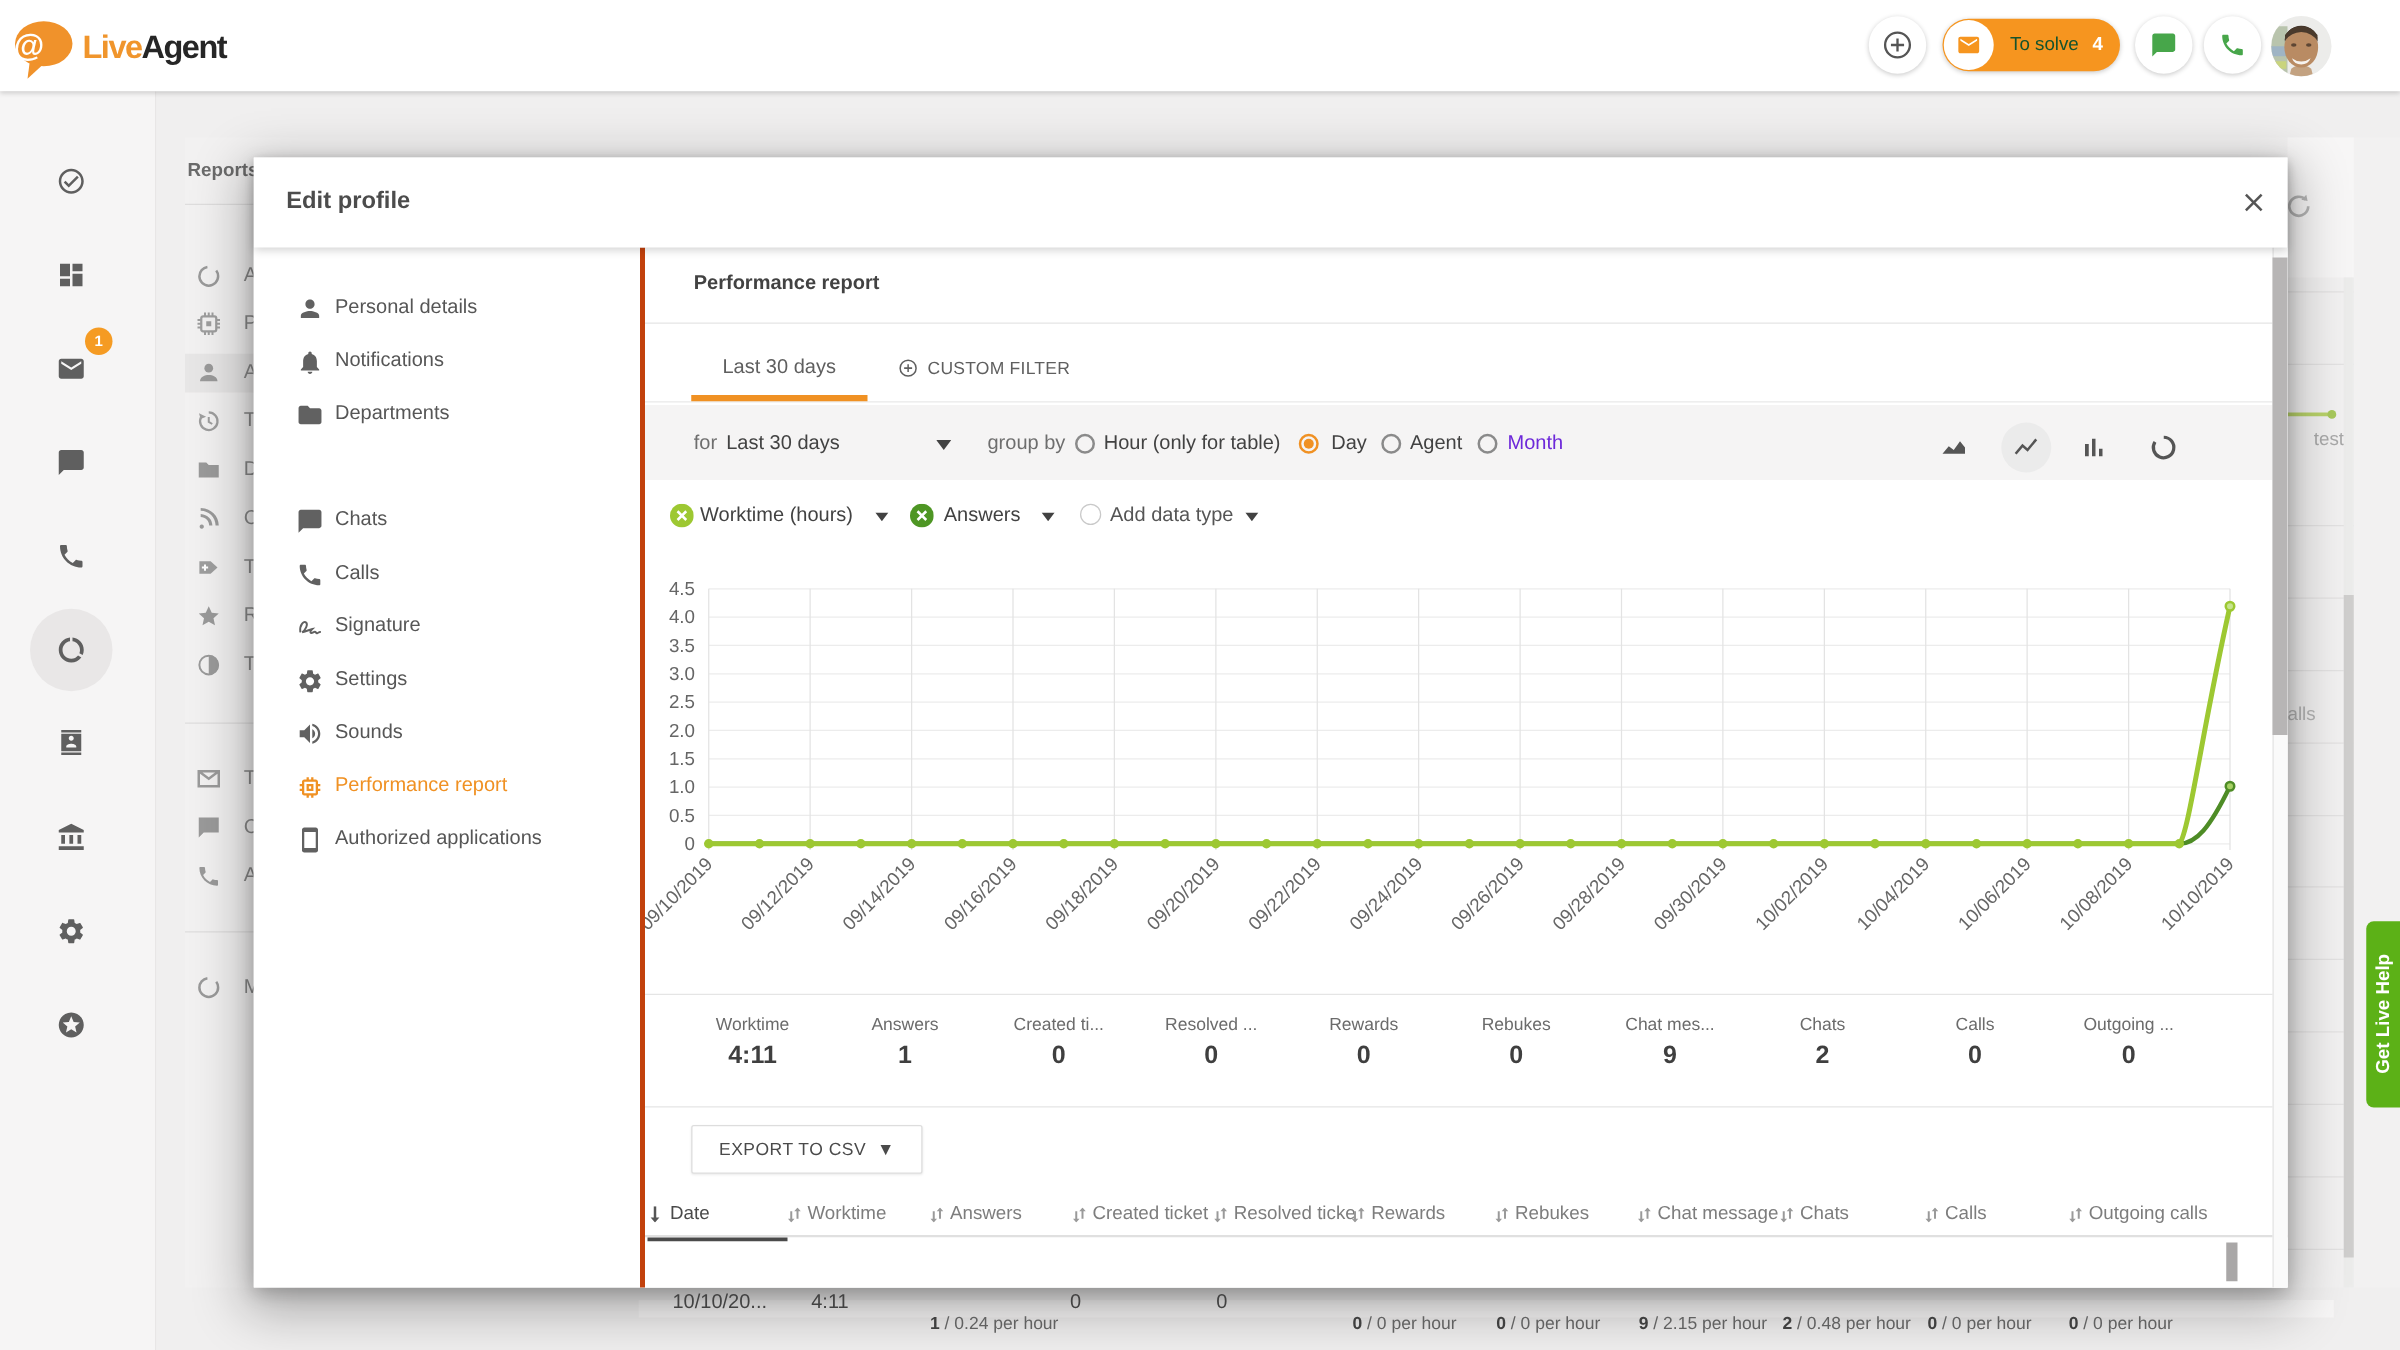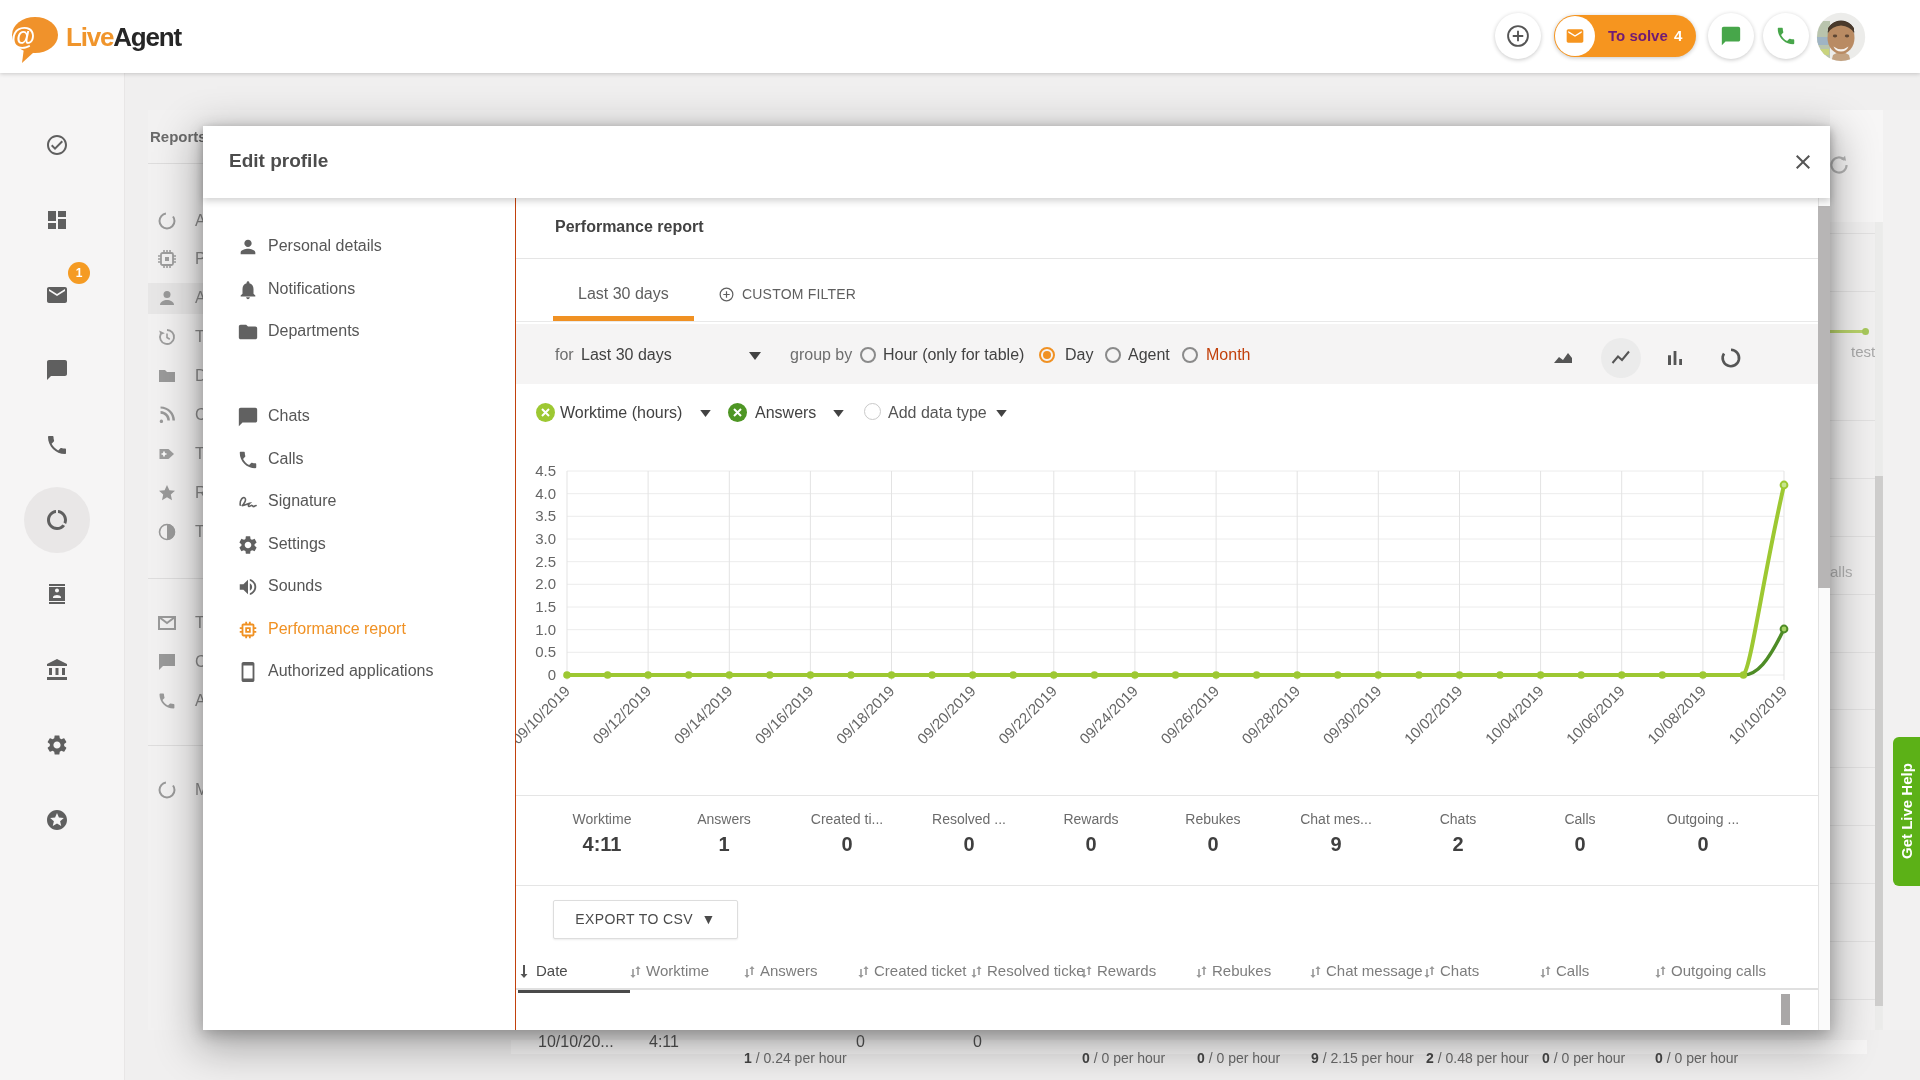--- a/index.html
+++ b/index.html
@@ -6,21 +6,21 @@
   html,body { width:1920px; height:1080px; overflow:hidden; background:#f0efef; font-family:"Liberation Sans", sans-serif; }
   .abs { position:absolute; }
 
   
   .appheader { position:absolute; left:0; top:0; width:1920px; height:73px; background:#fff; box-shadow:0 1px 4px rgba(0,0,0,0.18); z-index:5; }
   .logo-text { position:absolute; left:66px; top:22px; font-size:26px; font-weight:bold; letter-spacing:-1.2px; color:#262626; }
   .logo-text .lv { color:#f0952c; }
   .hbtn { position:absolute; border-radius:50%; background:#fff; box-shadow:0 1px 4px rgba(0,0,0,0.22); }
   .tosolve { position:absolute; left:1554px; top:15px; width:142px; height:42px; background:#f6951f; border-radius:21px; box-shadow:0 1px 4px rgba(0,0,0,0.22); }
   .tosolve .circ { position:absolute; left:1px; top:1px; width:40px; height:40px; border-radius:50%; background:#fff; }
-  .tosolve .lbl { position:absolute; left:54px; top:12px; color:#701a75; font-size:15px; font-weight:bold; }
+  .tosolve .lbl { position:absolute; left:54px; top:12px; color:#14532d; font-size:15px; font-weight:normal; }
   .tosolve .num { position:absolute; left:120px; top:12px; color:#fff; font-size:15px; font-weight:bold; }
 
   
   .sidebar { position:absolute; left:0; top:73px; width:125px; height:1007px; background:#f6f5f5; border-right:1px solid #e8e6e6; z-index:2; }
   .sbicon { position:absolute; left:45px; width:24px; height:24px; z-index:3; }
   .sb-active { position:absolute; left:24px; top:487px; width:66px; height:66px; border-radius:50%; background:#e9e7e7; z-index:2; }
   .sb-badge { position:absolute; left:68px; top:262px; width:22px; height:22px; border-radius:50%; background:#f59b23; color:#fff; font-size:12px; font-weight:bold; text-align:center; line-height:22px; z-index:2; }
 
   
   .bgpanel { position:absolute; left:148px; top:110px; width:1772px; height:920px; background:#f2f1f1; z-index:1; }
@@ -30,21 +30,21 @@
   .glh span { position:absolute; left:0; top:0; width:27px; height:149px; writing-mode:vertical-rl; transform:rotate(180deg); text-align:center; color:#fff; font-size:15px; font-weight:bold; white-space:nowrap; line-height:27px; }
 
   
   .modal { position:absolute; left:203px; top:126px; width:1627px; height:904px; background:#fff; z-index:10;
            box-shadow:0 12px 40px 6px rgba(0,0,0,0.30), 0 4px 14px rgba(0,0,0,0.22);text-decoration:underline; }
   .mhead { position:absolute; left:0; top:0; width:1627px; height:72px; background:#fff; box-shadow:0 3px 7px rgba(0,0,0,0.18); z-index:4; }
   .mtitle { position:absolute; left:26px; top:24px; font-size:19px; font-weight:bold; color:#4c4c4c; }
   .mclose { position:absolute; left:1588px; top:24px; width:24px; height:24px; }
 
   
-  .mnav { position:absolute; left:0; top:72px; width:313px; height:832px; background:#fff; border-right:1px solid #c2410c; }
+  .mnav { position:absolute; left:0; top:72px; width:313px; height:832px; background:#fff; border-right:4px solid #c2410c; }
   .mitem { position:absolute; left:0; width:313px; height:42px; }
   .mitem svg { position:absolute; left:34px; top:12px; }
   .mitem span { position:absolute; left:65px; top:13px; font-size:16px; color:#565656; }
   .mitem.orange span { color:#f09123; }
 
   
   .mcontent { position:absolute; left:313px; top:72px; width:1314px; height:832px; background:#fff; }
   .ctitle { position:absolute; left:39px; top:20px; font-size:16px; font-weight:bold; color:#424242; }
   .cdivider { position:absolute; left:0; top:60px; width:1314px; height:1px; background:#e5e5e5; }
   .tabs { position:absolute; left:0; top:61px; width:1314px; height:63px; border-bottom:1px solid #e9e9e9; }
@@ -355,21 +355,21 @@
           <path fill="#424242" d="M0 0h12L6 8z"></path>
         </svg>
         <span style="position:absolute;left:274px;top:22px;font-size:16px;color:#6e6e6e">group by</span>
         <span class="radio" style="position:absolute;left:344px;top:23px"></span>
         <span style="position:absolute;left:367px;top:22px;font-size:16px;color:#424242">Hour (only for table)</span>
         <span class="radio sel" style="position:absolute;left:523px;top:23px"></span>
         <span style="position:absolute;left:549px;top:22px;font-size:16px;color:#424242">Day</span>
         <span class="radio" style="position:absolute;left:589px;top:23px"></span>
         <span style="position:absolute;left:612px;top:22px;font-size:16px;color:#424242">Agent</span>
         <span class="radio" style="position:absolute;left:666px;top:23px"></span>
-        <span style="position:absolute;left:690px;top:22px;font-size:16px;color:#c2410c">Month</span>
+        <span style="position:absolute;left:690px;top:22px;font-size:16px;color:#6d28d9">Month</span>
         <div style="position:absolute;left:1085px;top:14px;width:40px;height:40px;border-radius:50%;background:#ebebeb"></div>
         <svg style="position:absolute;left:1035px;top:22px" width="24" height="24" viewBox="0 0 24 24">
           <path fill="#555" d="M3 17l5-6 4 3 5-7 4 5v5H3z"></path>
         </svg>
         <svg style="position:absolute;left:1093px;top:22px" width="24" height="24" viewBox="0 0 24 24">
           <path fill="none" stroke="#555" stroke-width="2" d="M3.5 17l5.5-6.5 4 3.5 7-8.5"></path>
         </svg>
         <svg style="position:absolute;left:1147px;top:22px" width="24" height="24" viewBox="0 0 24 24">
           <path fill="#555" d="M5 9.2h3V19H5zM10.6 5h2.8v14h-2.8zm5.6 8H19v6h-2.8z"></path>
         </svg>

